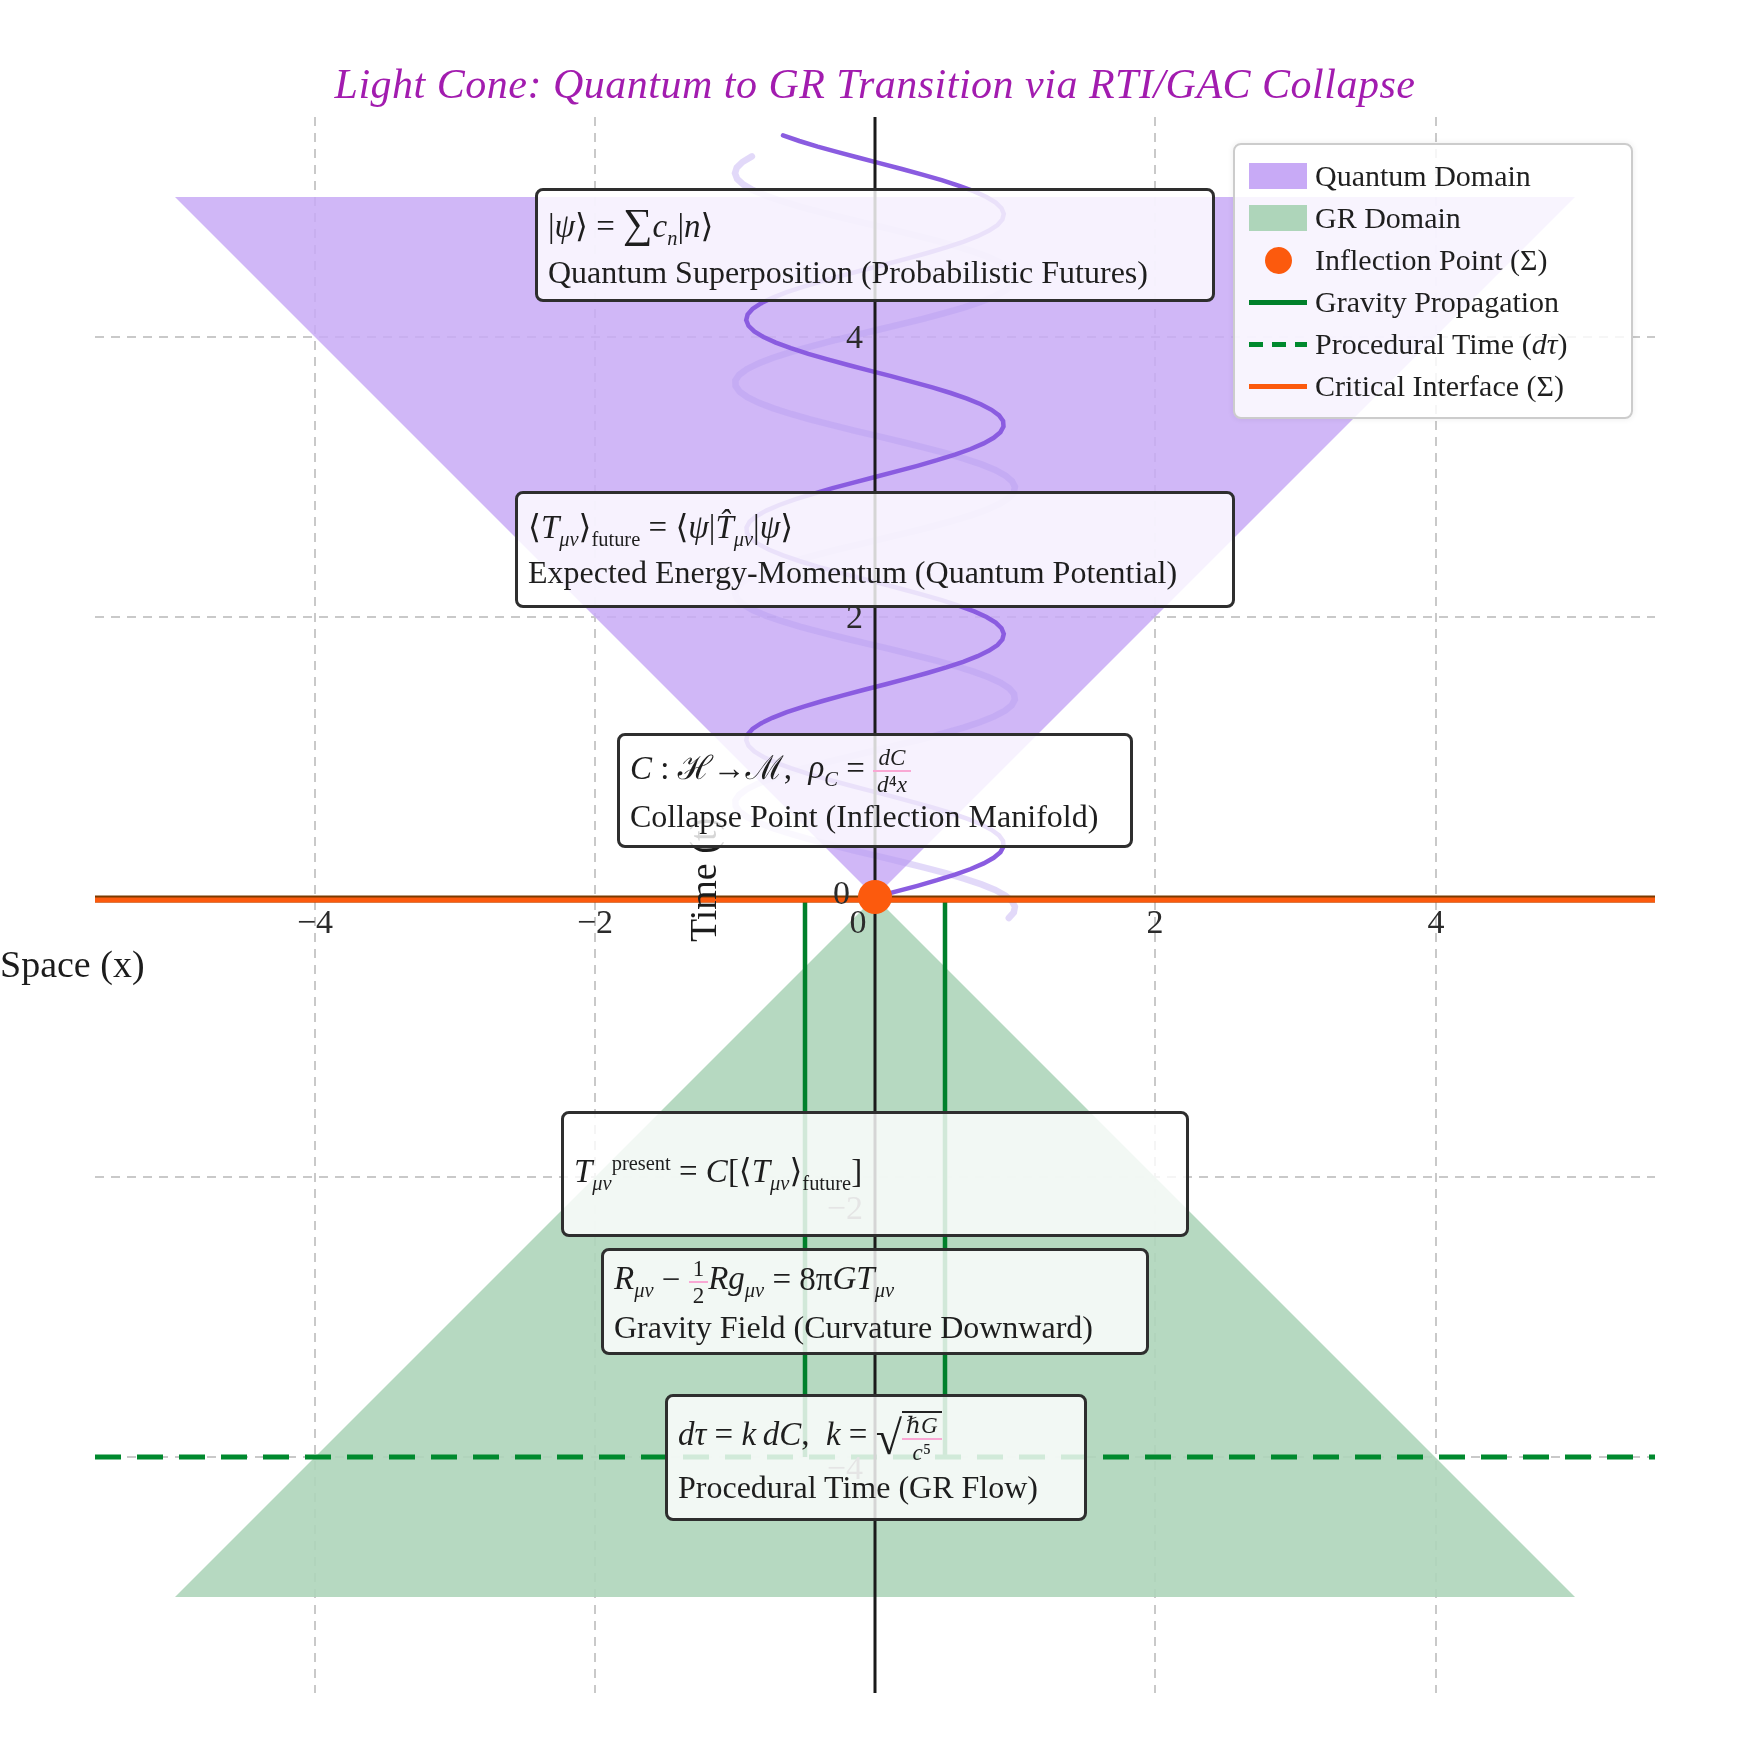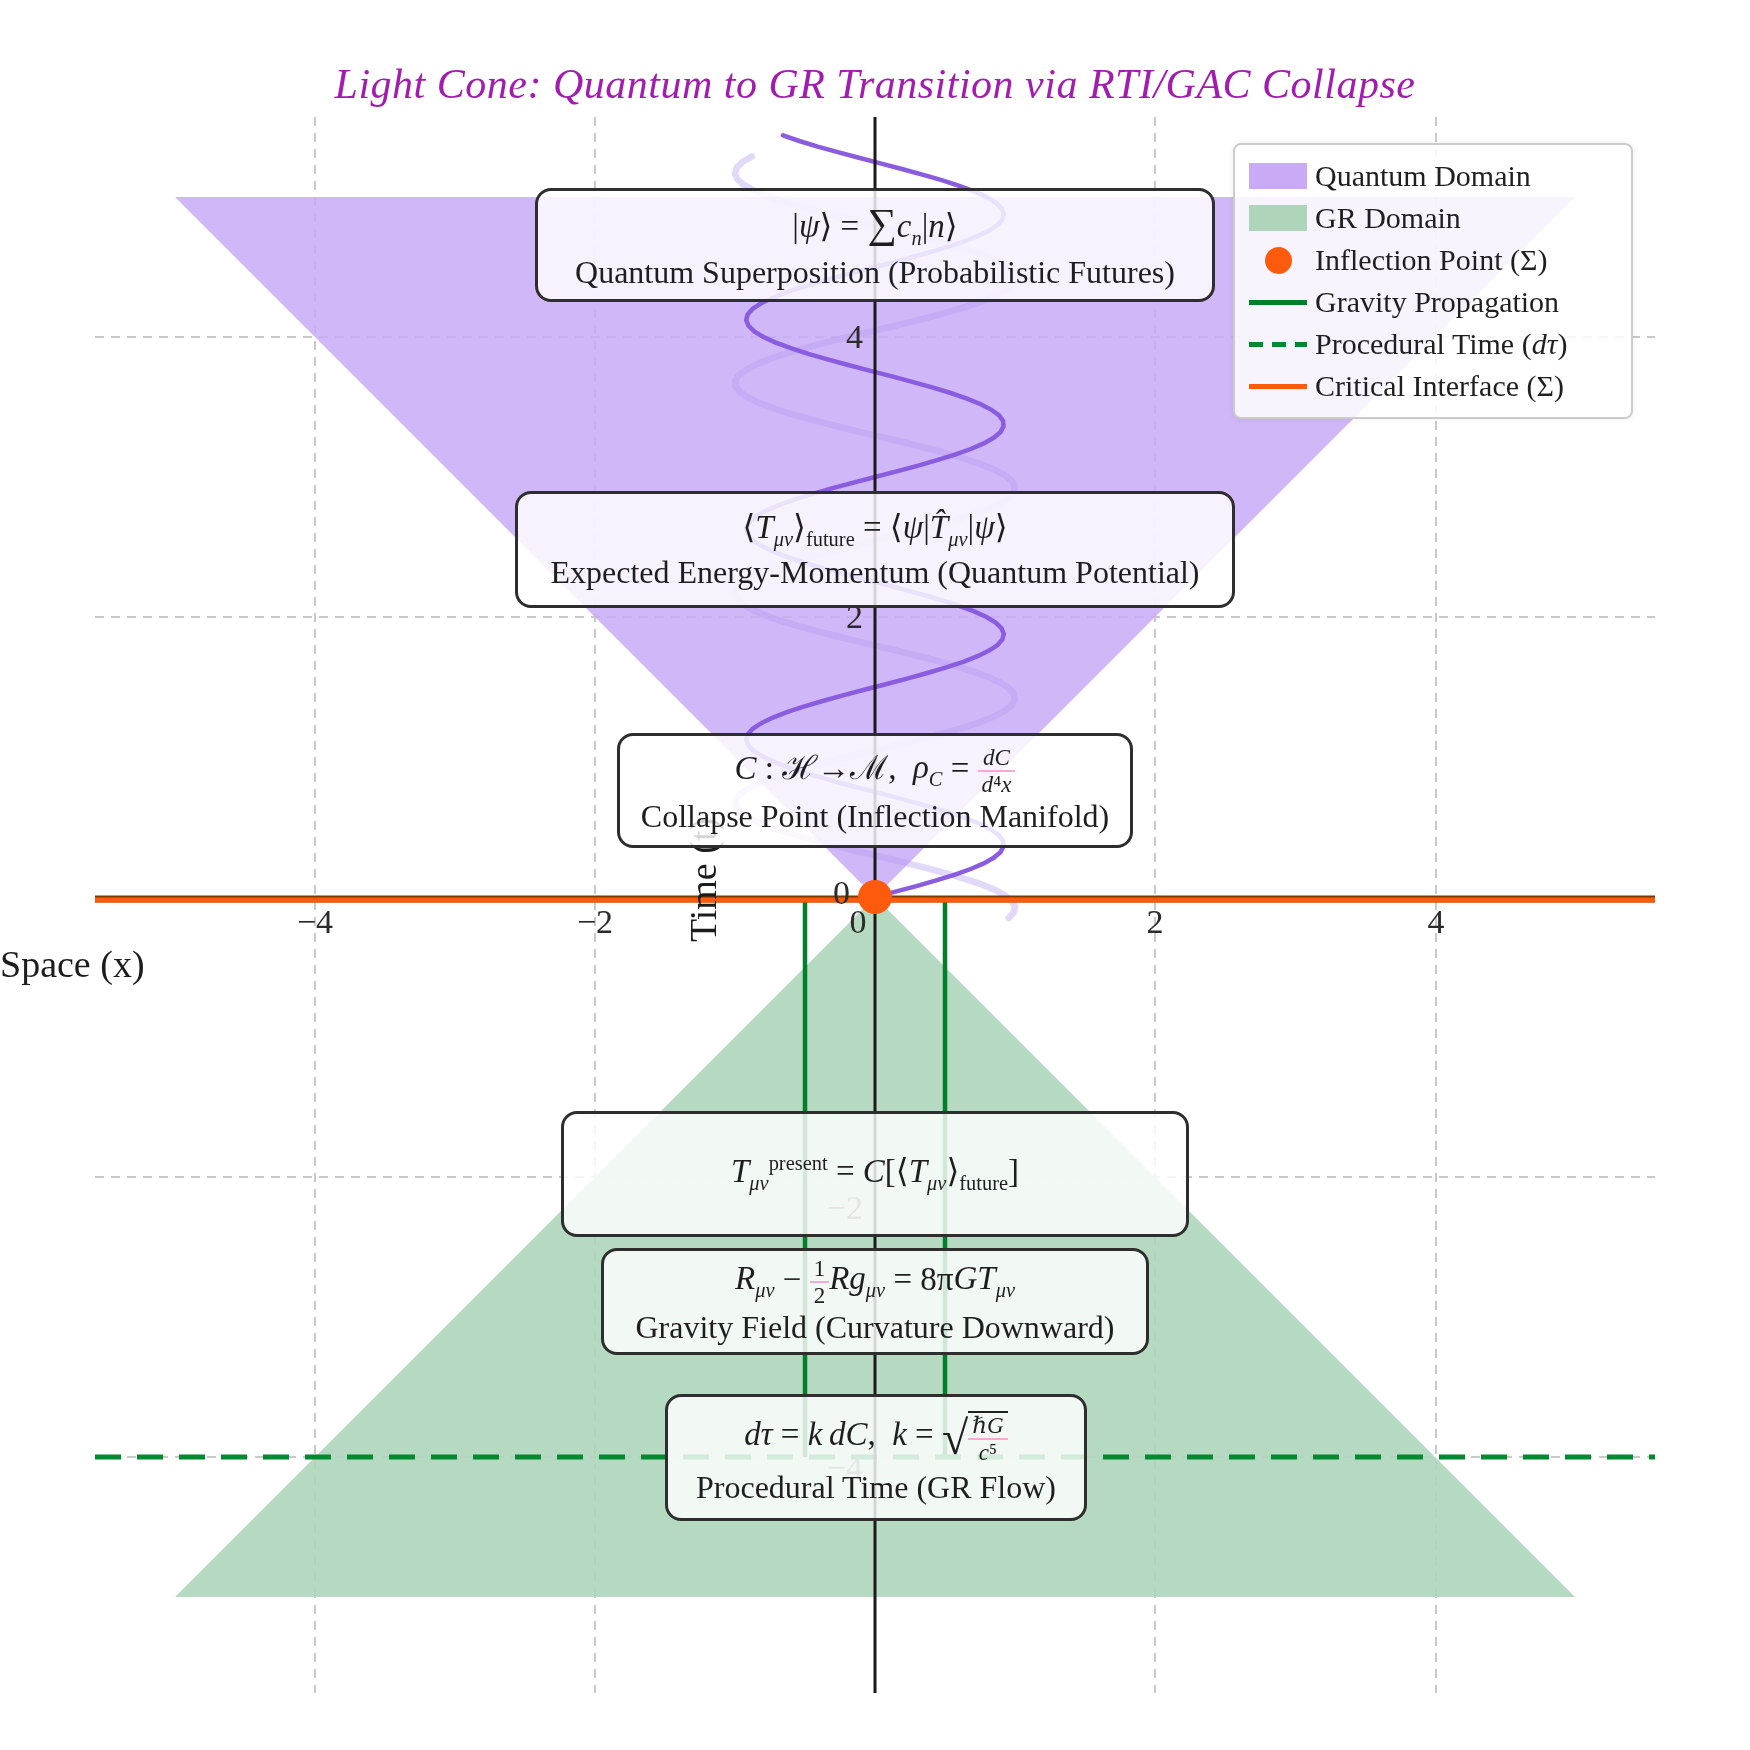--- a/index.html
+++ b/index.html
@@ -9,23 +9,23 @@
   .title{position:absolute;left:0;right:0;top:60px;text-align:center;
          font-size:42px;color:#a21caf;letter-spacing:0.5px;font-style:italic;}
   .xlabel{position:absolute;left:0;width:1750px;top:942px;text-align:left;font-size:38px;color:#1c1c1c;}
   .ylabel{position:absolute;left:703px;top:880px;transform:translate(-50%,-50%) rotate(-90deg);
           font-size:38px;color:#1c1c1c;white-space:nowrap;}
   .xtick{position:absolute;top:903px;width:120px;margin-left:-60px;text-align:center;
          font-size:34px;color:#2b2b2b;}
   .ytick{position:absolute;width:110px;text-align:right;font-size:34px;color:#2b2b2b;
          transform:translateY(-50%);}
   .ytick.faint{color:#6f6f6f;}
-  .annbox{position:absolute;box-sizing:border-box;border:3px solid #2e2e2e;border-radius:16px;
+  .annbox{position:absolute;box-sizing:border-box;border:3px solid #2e2e2e;border-radius:8px;
           background:rgba(255,255,255,0.82);display:flex;flex-direction:column;
-          align-items:center;justify-content:center;text-align:center;padding:6px 10px;
+          align-items:flex-start;justify-content:center;text-align:center;padding:6px 10px;
           font-size:32px;line-height:1.25;color:#1e1e1e;}
   .annbox .formula{font-size:33px;}
   .annbox .formula i{font-family:"Liberation Serif","DejaVu Serif",serif;}
   .frac{display:inline-block;vertical-align:middle;text-align:center;font-size:0.70em;line-height:1.08;}
   .frac span{display:block;padding:0 4px;}
   .frac span:first-child{border-bottom:2px solid #f9a8d4;}
   .sqrt{font-size:1.45em;vertical-align:middle;}
   .ovl{border-top:2.5px solid #222;}
   sub,sup{font-size:0.62em;}
   .legend{position:absolute;left:1233px;top:143px;width:400px;box-sizing:border-box;

